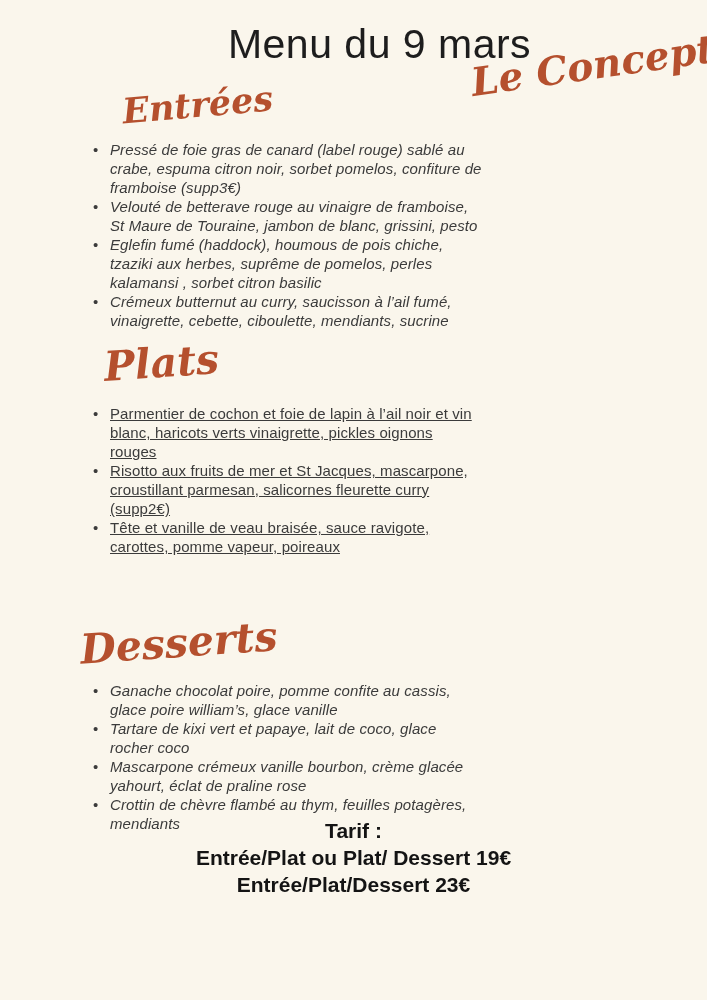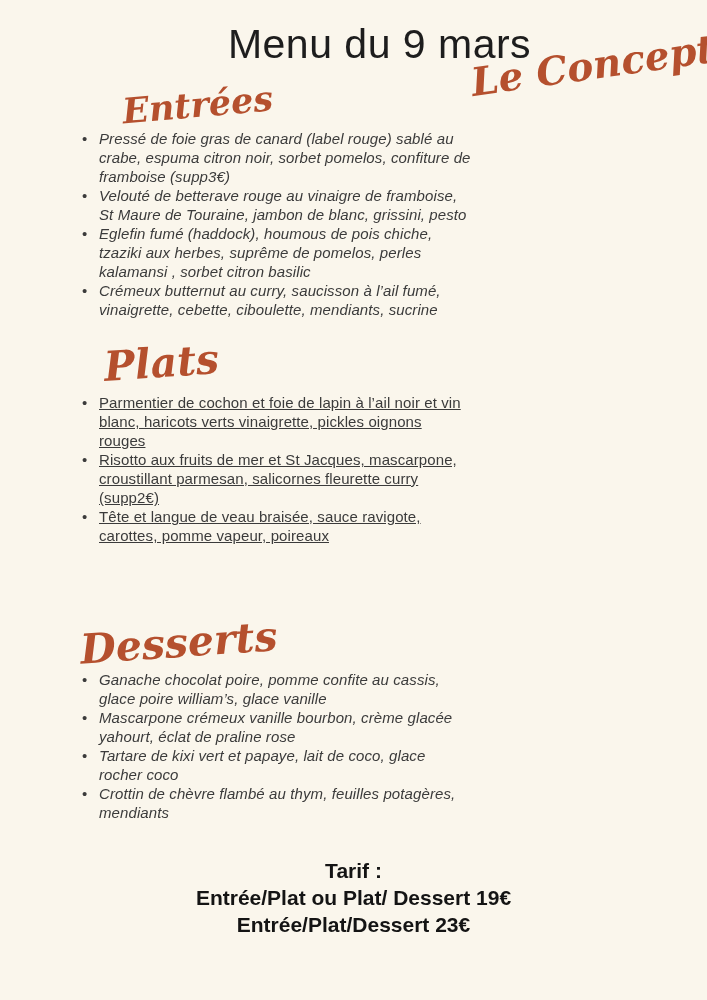--- a/index.html
+++ b/index.html
@@ -58,21 +58,21 @@
     position: absolute;
     left: 80px;
     top: 585px;
     font-size: 41px;
     transform: rotate(-4deg);
   }
   ul.menu-list {
     position: absolute;
     left: 80px;
     width: 392px;
-    margin: 0;
+    margin: 11px;
     padding: 0;
     list-style: none;
     font-size: 15px;
     line-height: 19px;
     color: #3b3b3b;
     letter-spacing: 0.1px;
   }
   ul.menu-list li {
     position: relative;
     padding-left: 19px;
@@ -82,21 +82,21 @@
     position: absolute;
     left: 2px;
     font-style: normal;
   }
   .list-entrees { top: 129px; }
   .list-plats   { top: 393px; text-decoration: underline; }
   .list-desserts{ top: 670px; }
   .italic-items li { font-style: italic; }
   .pricing {
     position: absolute;
-    top: 857px;
+    top: 817px;
     left: 0;
     width: 100%;
     text-align: center;
     font-weight: bold;
     font-size: 21px;
     line-height: 27px;
     color: #141414;
   }
 </style>
 </head>
@@ -113,28 +113,28 @@
     <li>Pressé de foie gras de canard (label rouge) sablé au crabe, espuma citron noir, sorbet pomelos, confiture de framboise (supp3€)</li>
     <li>Velouté de betterave rouge au vinaigre de framboise, St Maure de Touraine, jambon de blanc, grissini, pesto</li>
     <li>Eglefin fumé (haddock), houmous de pois chiche, tzaziki aux herbes, suprême de pomelos, perles kalamansi , sorbet citron basilic</li>
     <li>Crémeux butternut au curry, saucisson à l’ail fumé, vinaigrette, cebette, ciboulette, mendiants, sucrine</li>
   </ul>
 
   <h2 class="script heading-plats">Plats</h2>
   <ul class="menu-list list-plats">
     <li>Parmentier de cochon et foie de lapin à l’ail noir et vin blanc, haricots verts vinaigrette, pickles oignons rouges</li>
     <li>Risotto aux fruits de mer et St Jacques, mascarpone, croustillant parmesan, salicornes fleurette curry (supp2€)</li>
-    <li>Tête et langue de veau braisée, sauce ravigote, carottes, pomme vapeur, poireaux</li>
+    <li>Tête et vanille de veau braisée, sauce ravigote, carottes, pomme vapeur, poireaux</li>
   </ul>
 
   <h2 class="script heading-desserts">Desserts</h2>
   <ul class="menu-list list-desserts italic-items">
     <li>Ganache chocolat poire, pomme confite au cassis, glace poire william’s, glace vanille</li>
+    <li>Tartare de kixi vert et papaye, lait de coco, glace rocher coco</li>
     <li>Mascarpone crémeux vanille bourbon, crème glacée yahourt, éclat de praline rose</li>
-    <li>Tartare de kixi vert et papaye, lait de coco, glace rocher coco</li>
     <li>Crottin de chèvre flambé au thym, feuilles potagères, mendiants</li>
   </ul>
 
   <div class="pricing">
     <div>Tarif :</div>
     <div>Entrée/Plat ou Plat/ Dessert 19€</div>
     <div>Entrée/Plat/Dessert 23€</div>
   </div>
 
 </div>

